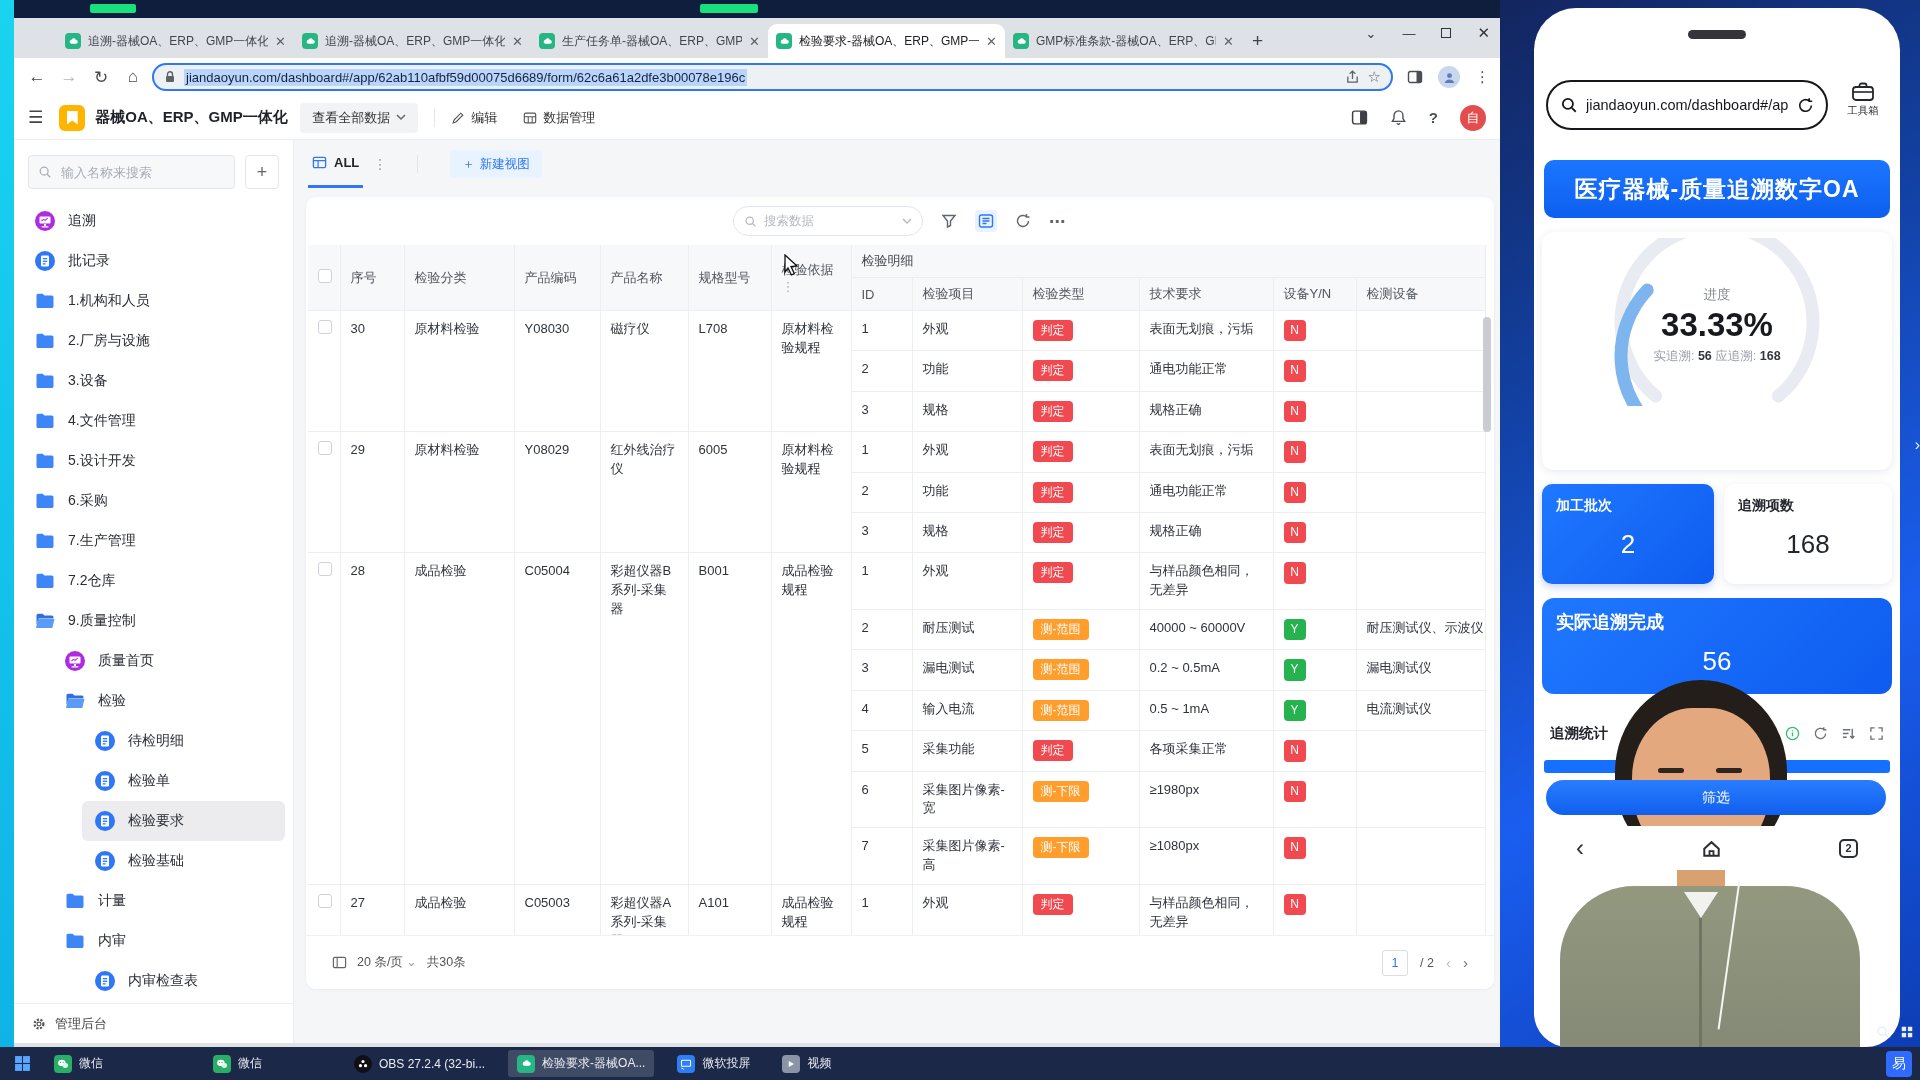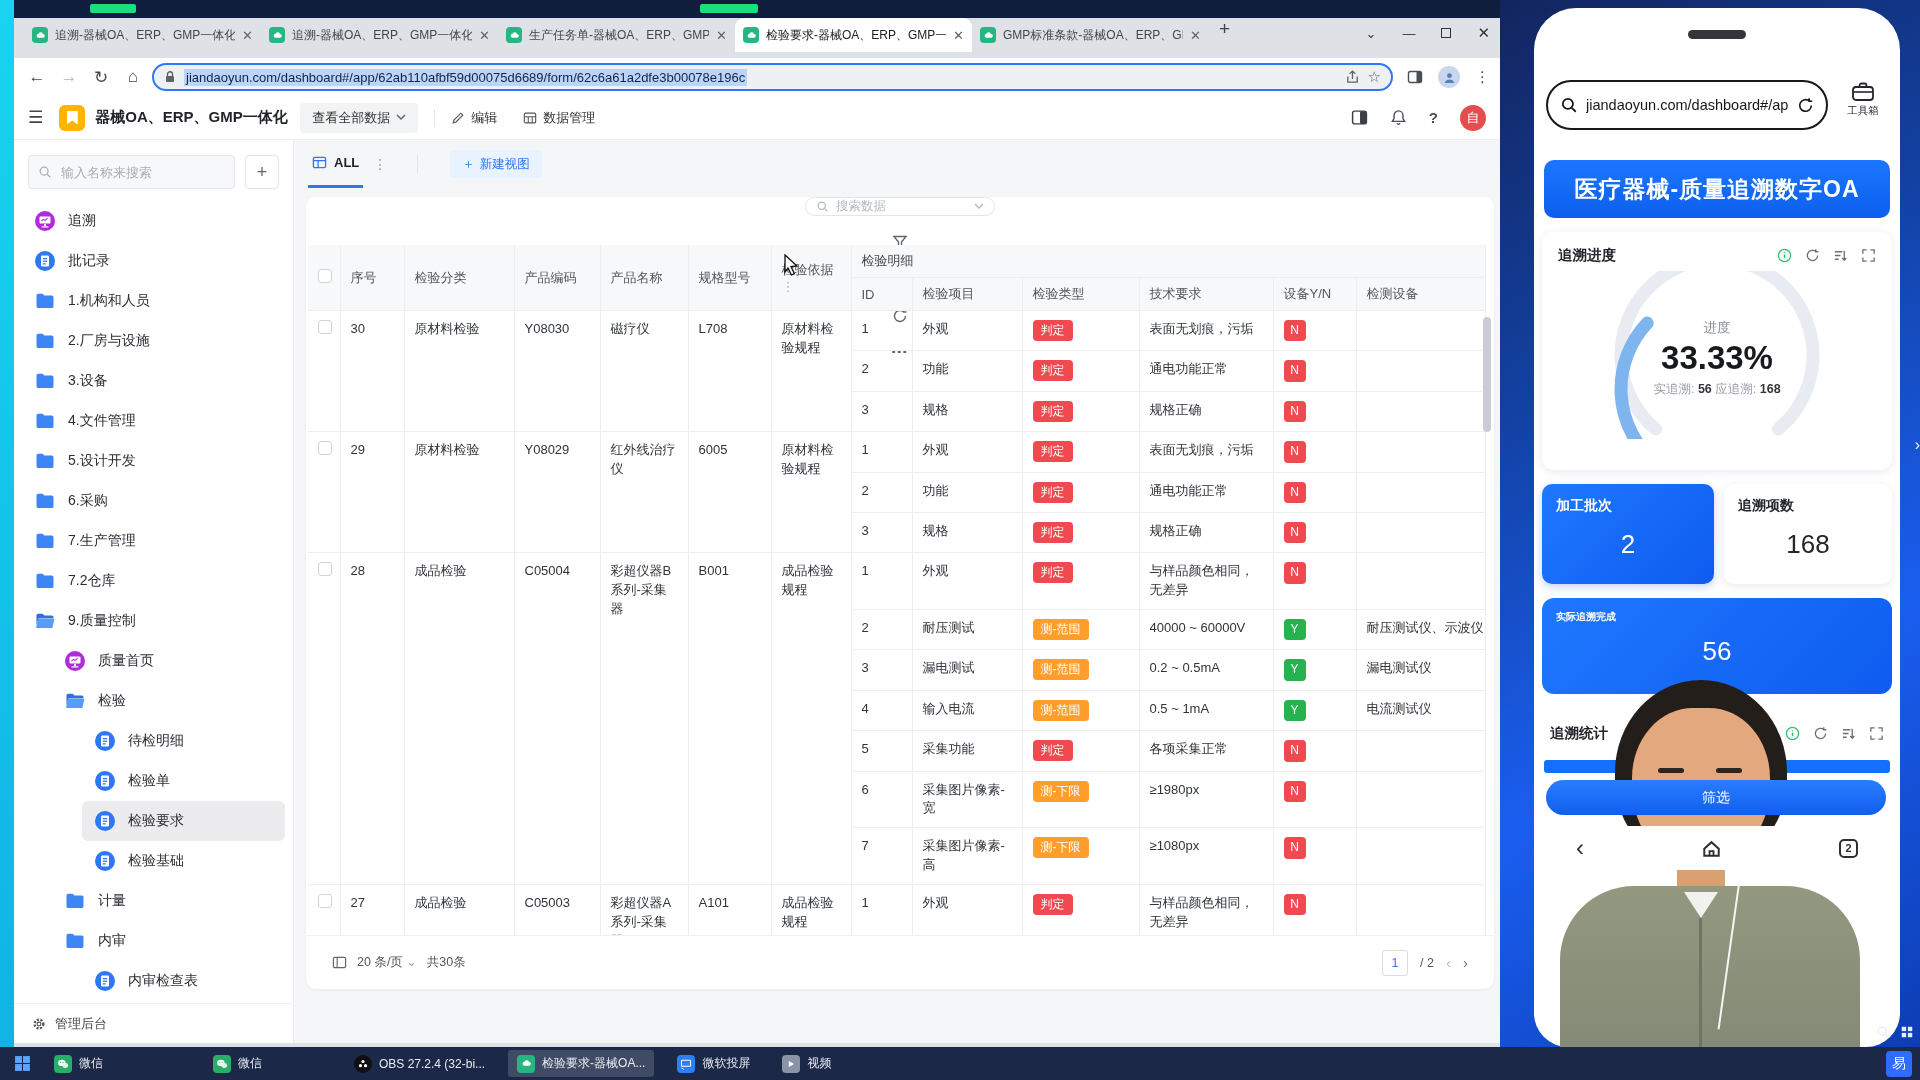--- a/index.html
+++ b/index.html
@@ -8,21 +8,21 @@
   .ic{display:inline-block;vertical-align:middle;}
   svg{display:block;}
 
   
   .left-strip{position:absolute;left:0;top:0;width:14px;height:1080px;background:linear-gradient(#19d3f0,#0fb2e6);z-index:1;}
   .top-strip{position:absolute;left:14px;top:0;width:1486px;height:18px;background:#0e1e3c;z-index:1;}
   .grab{position:absolute;top:4px;height:9px;background:#17e07c;border-radius:2px;}
 
   
   .browser{position:absolute;left:14px;top:18px;width:1486px;height:1029px;background:#dee1e6;z-index:2;}
-  .tabbar{position:relative;height:40px;display:flex;align-items:flex-start;padding-left:10px;}
+  .tabbar{position:relative;height:40px;display:flex;align-items:flex-end;padding-left:10px;margin-left:33px;}
   .tab{position:relative;width:237px;height:34px;display:flex;align-items:center;gap:7px;padding:0 8px;border-radius:9px 9px 0 0;color:#43474d;font-size:12px;}
   .tab.active{background:#fff;color:#202124;}
   .tab .title{flex:1;white-space:nowrap;overflow:hidden;}
   .tab .close{color:#5f6368;font-size:13px;flex:0 0 auto;}
   .fav{width:16px;height:16px;border-radius:4px;background:#26b683;flex:0 0 auto;display:flex;align-items:center;justify-content:center;}
   .newtab{font-size:19px;color:#444;margin:0 0 6px 10px;}
   .wctl{position:absolute;right:10px;top:6px;display:flex;gap:26px;color:#333;font-size:13px;align-items:center;}
   .toolbar{height:38px;background:#fff;display:flex;align-items:center;padding:0 10px;gap:6px;}
   .navbtn{width:26px;text-align:center;font-size:17px;color:#45494e;}
   .navbtn.dis{color:#b0b4ba;}
@@ -57,21 +57,21 @@
   .titem .tic{width:22px;height:22px;flex:0 0 auto;}
   .sb-foot{position:absolute;left:0;bottom:0;width:100%;height:40px;border-top:1px solid #eef0f2;display:flex;align-items:center;gap:9px;padding:0 18px;font-size:13px;color:#444;background:#fff;}
 
   
   .main{flex:1;background:#f5f6f8;position:relative;}
   .viewtabs{height:48px;display:flex;align-items:center;padding:0 14px;}
   .vt-all{display:flex;align-items:center;gap:7px;height:100%;border-bottom:3px solid #2e77f6;padding:0 4px;color:#1f2329;font-size:13px;font-weight:bold;}
   .vt-dots{color:#9aa0a8;margin:0 14px 0 10px;font-size:14px;}
   .vt-new{height:28px;background:#e9f2ff;color:#2e77f6;border-radius:4px;font-size:12.5px;display:flex;align-items:center;gap:5px;padding:0 12px;margin-left:16px;}
   .card{position:absolute;left:12px;right:6px;top:57px;height:792px;background:#fff;border-radius:10px;box-shadow:0 1px 3px rgba(20,30,60,.06);overflow:hidden;}
-  .cardbar{height:48px;display:flex;align-items:center;justify-content:space-between;gap:18px;padding:0 18px;flex-direction:column;}
+  .cardbar{height:48px;display:flex;align-items:center;justify-content:center;gap:18px;padding:0 18px;}
   .srchpill{width:190px;height:30px;border:1px solid #e2e5ea;border-radius:16px;display:flex;align-items:center;gap:7px;padding:0 10px;color:#b3b9c2;font-size:12.5px;}
   .srchpill .ph{flex:1;}
   .cicon{color:#5f6672;}
   .cicon.on{background:#e9f2ff;color:#2e77f6;border-radius:4px;padding:3px;}
   .tablewrap{position:relative;height:744px;overflow:hidden;}
   table.grid{border-collapse:collapse;table-layout:fixed;width:1177px;margin-left:2px;}
   .grid th,.grid td{border-right:1px solid #edeef0;border-bottom:1px solid #edeef0;font-weight:normal;}
   .grid thead th{background:#f7f8fa;font-size:13px;color:#51565e;text-align:left;padding:7px 10px;}
   .grid thead .ghead{font-size:13px;color:#40444b;}
   .grid td{font-size:13px;color:#2f343b;padding:9px 10px;vertical-align:top;line-height:1.45;}
@@ -108,21 +108,21 @@
   .gtxt .l{font-size:13.5px;color:#868c94;}
   .gtxt .v{font-size:33px;font-weight:bold;color:#17191d;margin-top:2px;}
   .gtxt .s{font-size:12.5px;color:#9aa0a8;margin-top:4px;}
   .gtxt .s b{color:#33373d;}
   .p-stat{position:absolute;top:476px;height:100px;border-radius:10px;}
   .p-stat .lb{font-size:14px;font-weight:bold;padding:13px 0 0 14px;}
   .p-stat .vl{text-align:center;font-size:26px;margin-top:14px;}
   .st-blue{background:linear-gradient(135deg,#1f78ff,#0e5cf0);color:#fff;box-shadow:0 3px 8px rgba(20,80,220,.25);}
   .st-white{background:#fff;color:#23262c;box-shadow:0 2px 8px rgba(30,50,100,.10);}
   .p-big{position:absolute;left:8px;right:8px;top:590px;height:96px;border-radius:12px;background:linear-gradient(135deg,#1f78ff,#0e5cf0);color:#fff;}
-  .p-big .lb{font-size:10px;font-weight:bold;padding:12px 0 0 14px;}
+  .p-big .lb{font-size:18px;font-weight:bold;padding:12px 0 0 14px;}
   .p-big .vl{text-align:center;font-size:26px;margin-top:12px;}
   .p-s2{position:absolute;left:16px;right:16px;top:716px;display:flex;align-items:center;font-size:14.5px;font-weight:bold;color:#23262c;}
   .p-bar{position:absolute;left:10px;right:10px;top:752px;height:13px;border-radius:3px;background:#1670ff;}
   .p-filter{position:absolute;left:12px;right:14px;top:772px;height:35px;border-radius:18px;background:linear-gradient(180deg,#2a7dff,#105fee);color:#fff;font-size:14px;display:flex;align-items:center;justify-content:center;z-index:6;}
   .p-nav{position:absolute;left:6px;right:6px;top:818px;height:44px;background:#fff;display:flex;align-items:center;justify-content:space-between;padding:0 36px;z-index:6;border-radius:0 0 8px 8px;}
   .p-nav .bk{font-size:24px;color:#2b2e33;line-height:1;}
   .tabbox{width:19px;height:19px;border:2px solid #2b2e33;border-radius:5px;font-size:11px;font-weight:bold;color:#2b2e33;display:flex;align-items:center;justify-content:center;}
   
   .person{position:absolute;left:60px;top:680px;width:300px;height:367px;z-index:5;pointer-events:none;}
   .w-hair{position:absolute;left:55px;top:0;width:172px;height:185px;background:#241e1a;border-radius:50% 50% 46% 46%;}
@@ -794,38 +794,20 @@
             <rect x="2" y="5" width="20" height="13" rx="3" fill="none" stroke="#23262c" stroke-width="1.8"></rect>
             <path d="M8.5 5V3.5a2 2 0 0 1 2-2h3a2 2 0 0 1 2 2V5" fill="none" stroke="#23262c" stroke-width="1.8"></path>
             <path d="M2 10h20" stroke="#23262c" stroke-width="1.6"></path>
           </svg>
         <div>工具箱</div>
       </div>
 
       <div class="p-banner">医疗器械-质量追溯数字OA</div>
 
       <div class="p-card">
-        <div class="p-chead">
-          <span>追溯进度</span>
-          <span class="p-cicons">
-            <svg class="ic" width="15" height="15" viewBox="0 0 16 16">
-                <circle cx="8" cy="8" r="6.5" fill="none" stroke="#2fbf71" stroke-width="1.4"></circle>
-                <path d="M8 7v4M8 4.6v1" stroke="#2fbf71" stroke-width="1.5"></path>
-              </svg>
-            <svg class="ic" width="15" height="15" viewBox="0 0 16 16">
-                <path d="M13.5 8A5.5 5.5 0 1 1 11.6 3.8M11.5 1.2v2.8h2.8" fill="none" stroke="#6a7078" stroke-width="1.4"></path>
-              </svg>
-            <svg class="ic" width="15" height="15" viewBox="0 0 16 16">
-                <path d="M2 4h8M2 8h6M2 12h4M12 3v10M12 13l-2.2-2.4M12 13l2.2-2.4" fill="none" stroke="#6a7078" stroke-width="1.4"></path>
-              </svg>
-            <svg class="ic" width="15" height="15" viewBox="0 0 16 16">
-                <path d="M2 6V2h4M10 2h4v4M14 10v4h-4M6 14H2v-4" fill="none" stroke="#6a7078" stroke-width="1.4"></path>
-              </svg>
-          </span>
-        </div>
         <div class="gaugebox">
           <svg width="230" height="168" viewBox="0 0 230 168">
             <path d="M 53.7 158.1 A 96 96 0 1 1 176.3 158.1" fill="none" stroke="#e8ecf2" stroke-width="13" stroke-linecap="round"></path>
             <path id="gauge-prog" d="M 53.3 191.5 A 96 96 0 0 1 45.2 52.1" fill="none" stroke="#7fb5ef" stroke-width="13" stroke-linecap="round"></path>
           </svg>
           <div class="gtxt">
             <div class="l">进度</div>
             <div class="v">33.33%</div>
             <div class="s">
               <span>实追溯:</span> <b>56</b>

